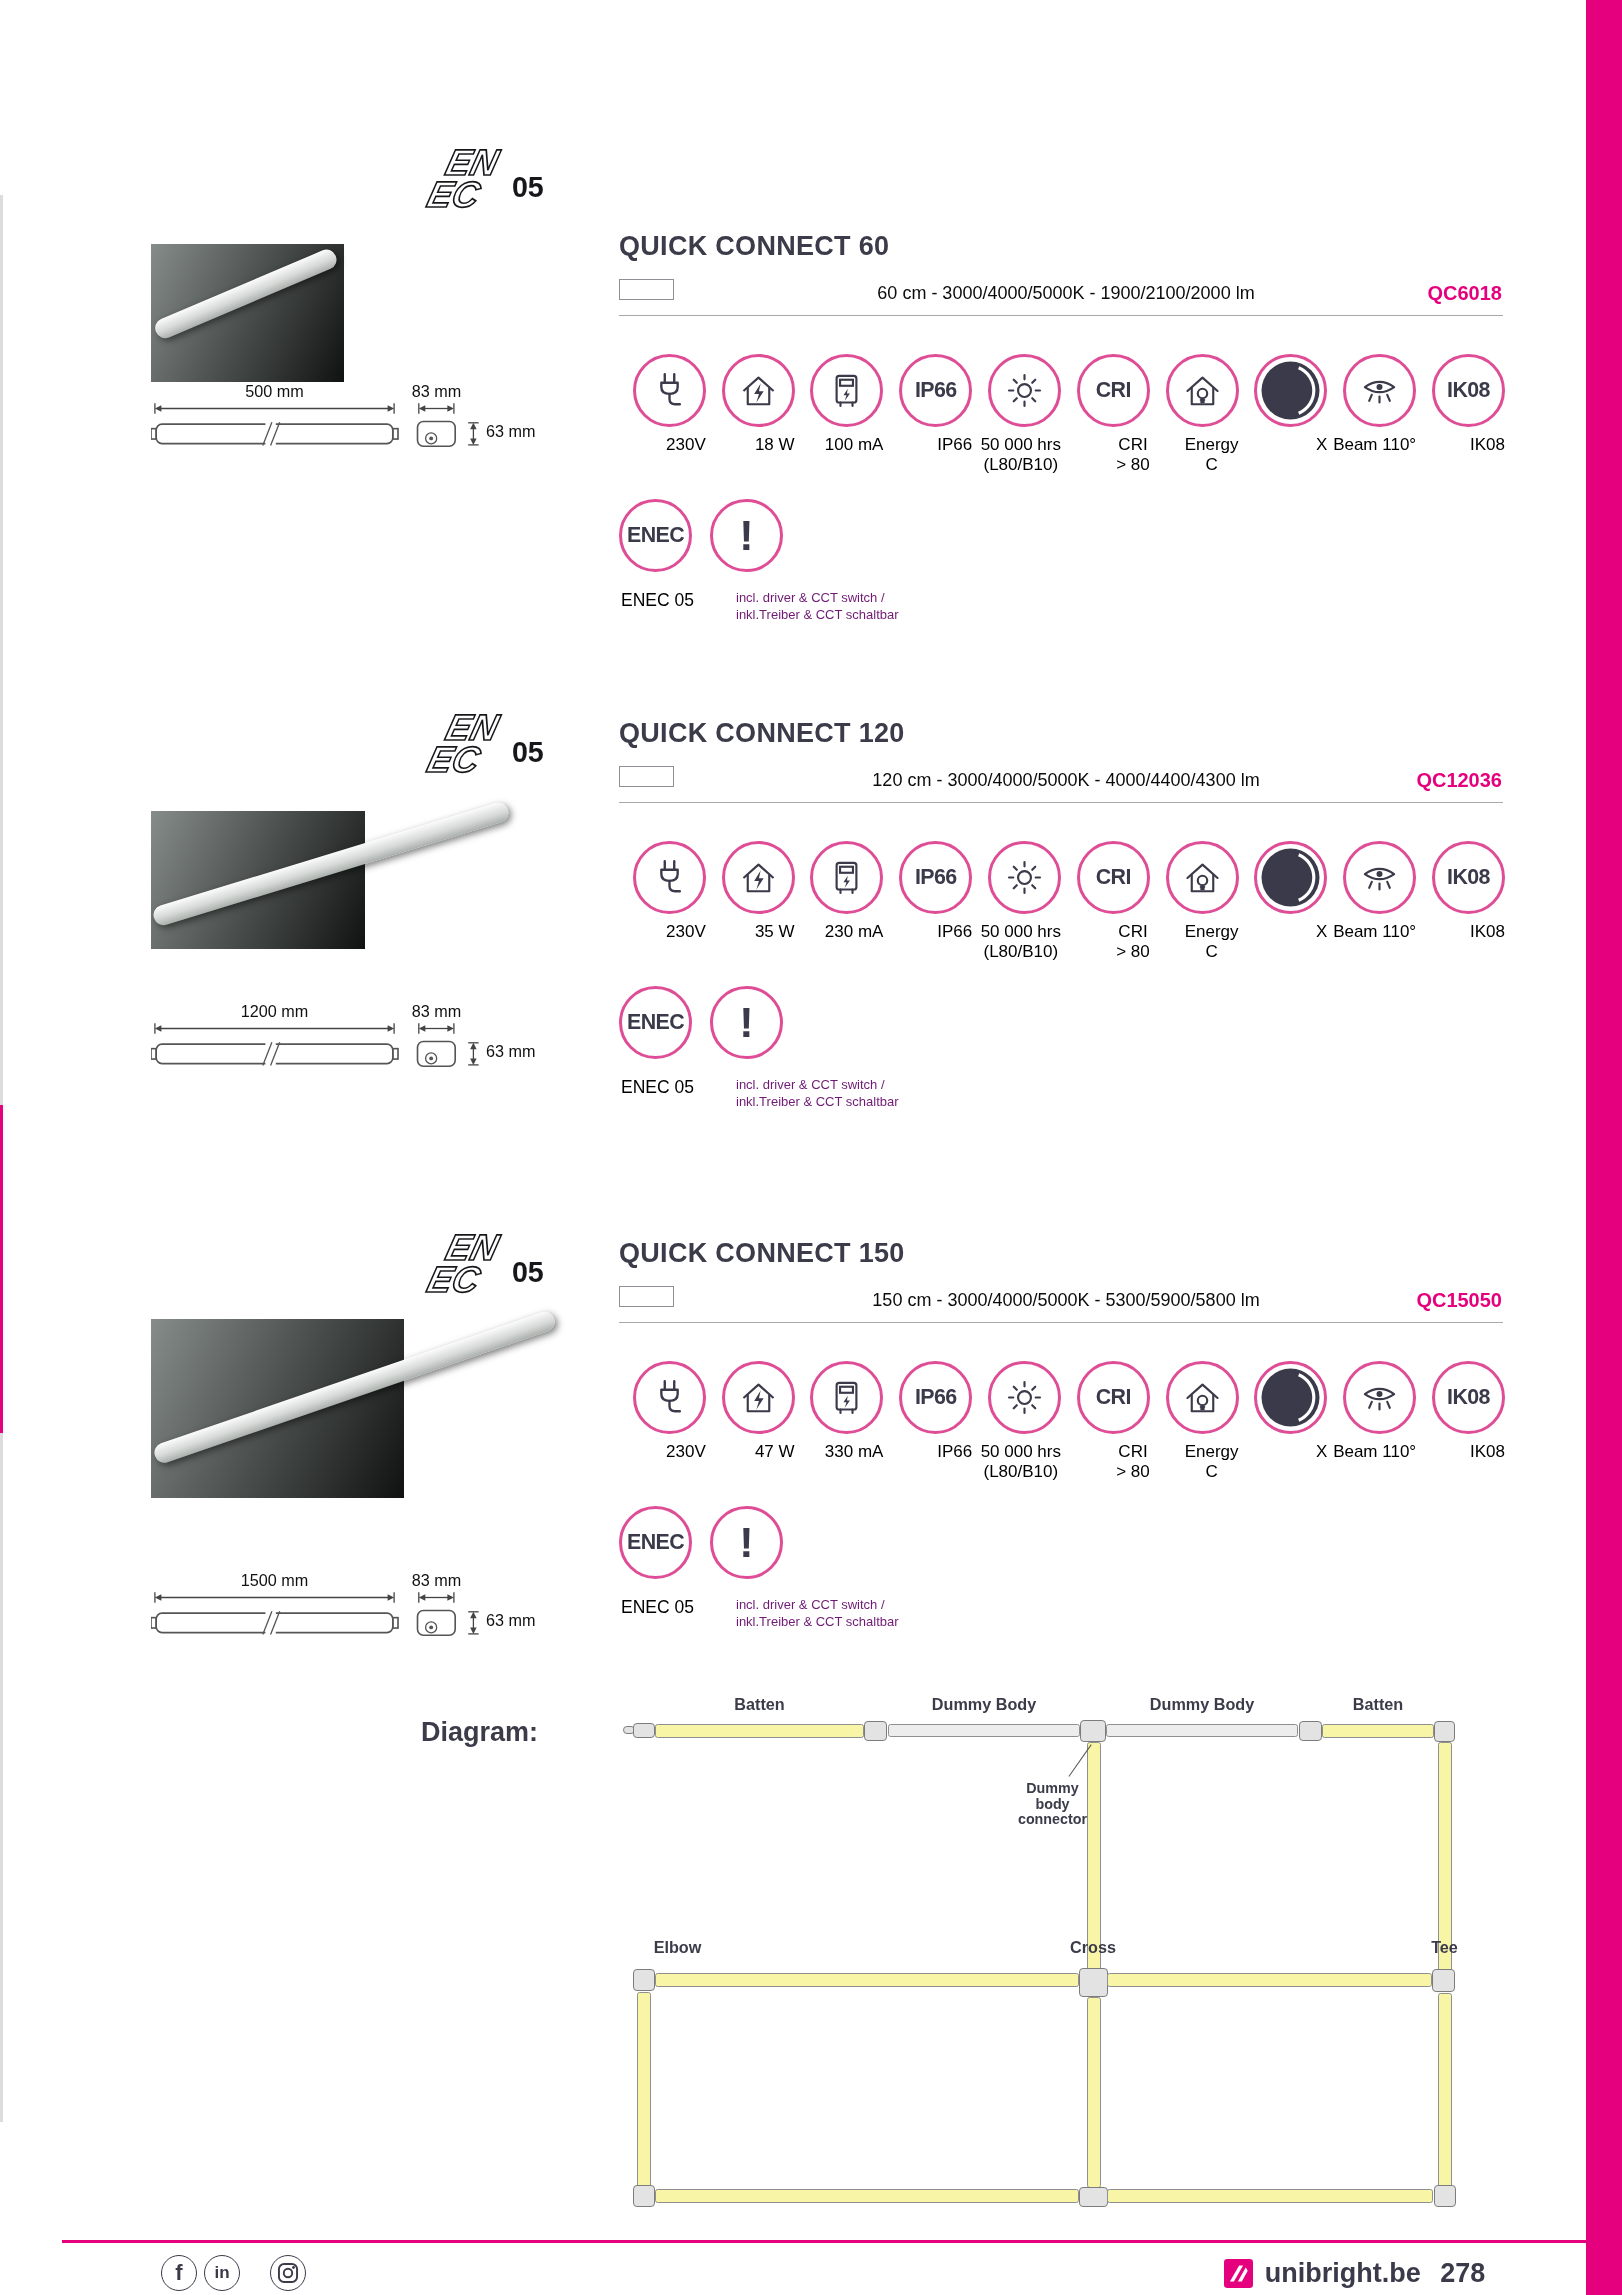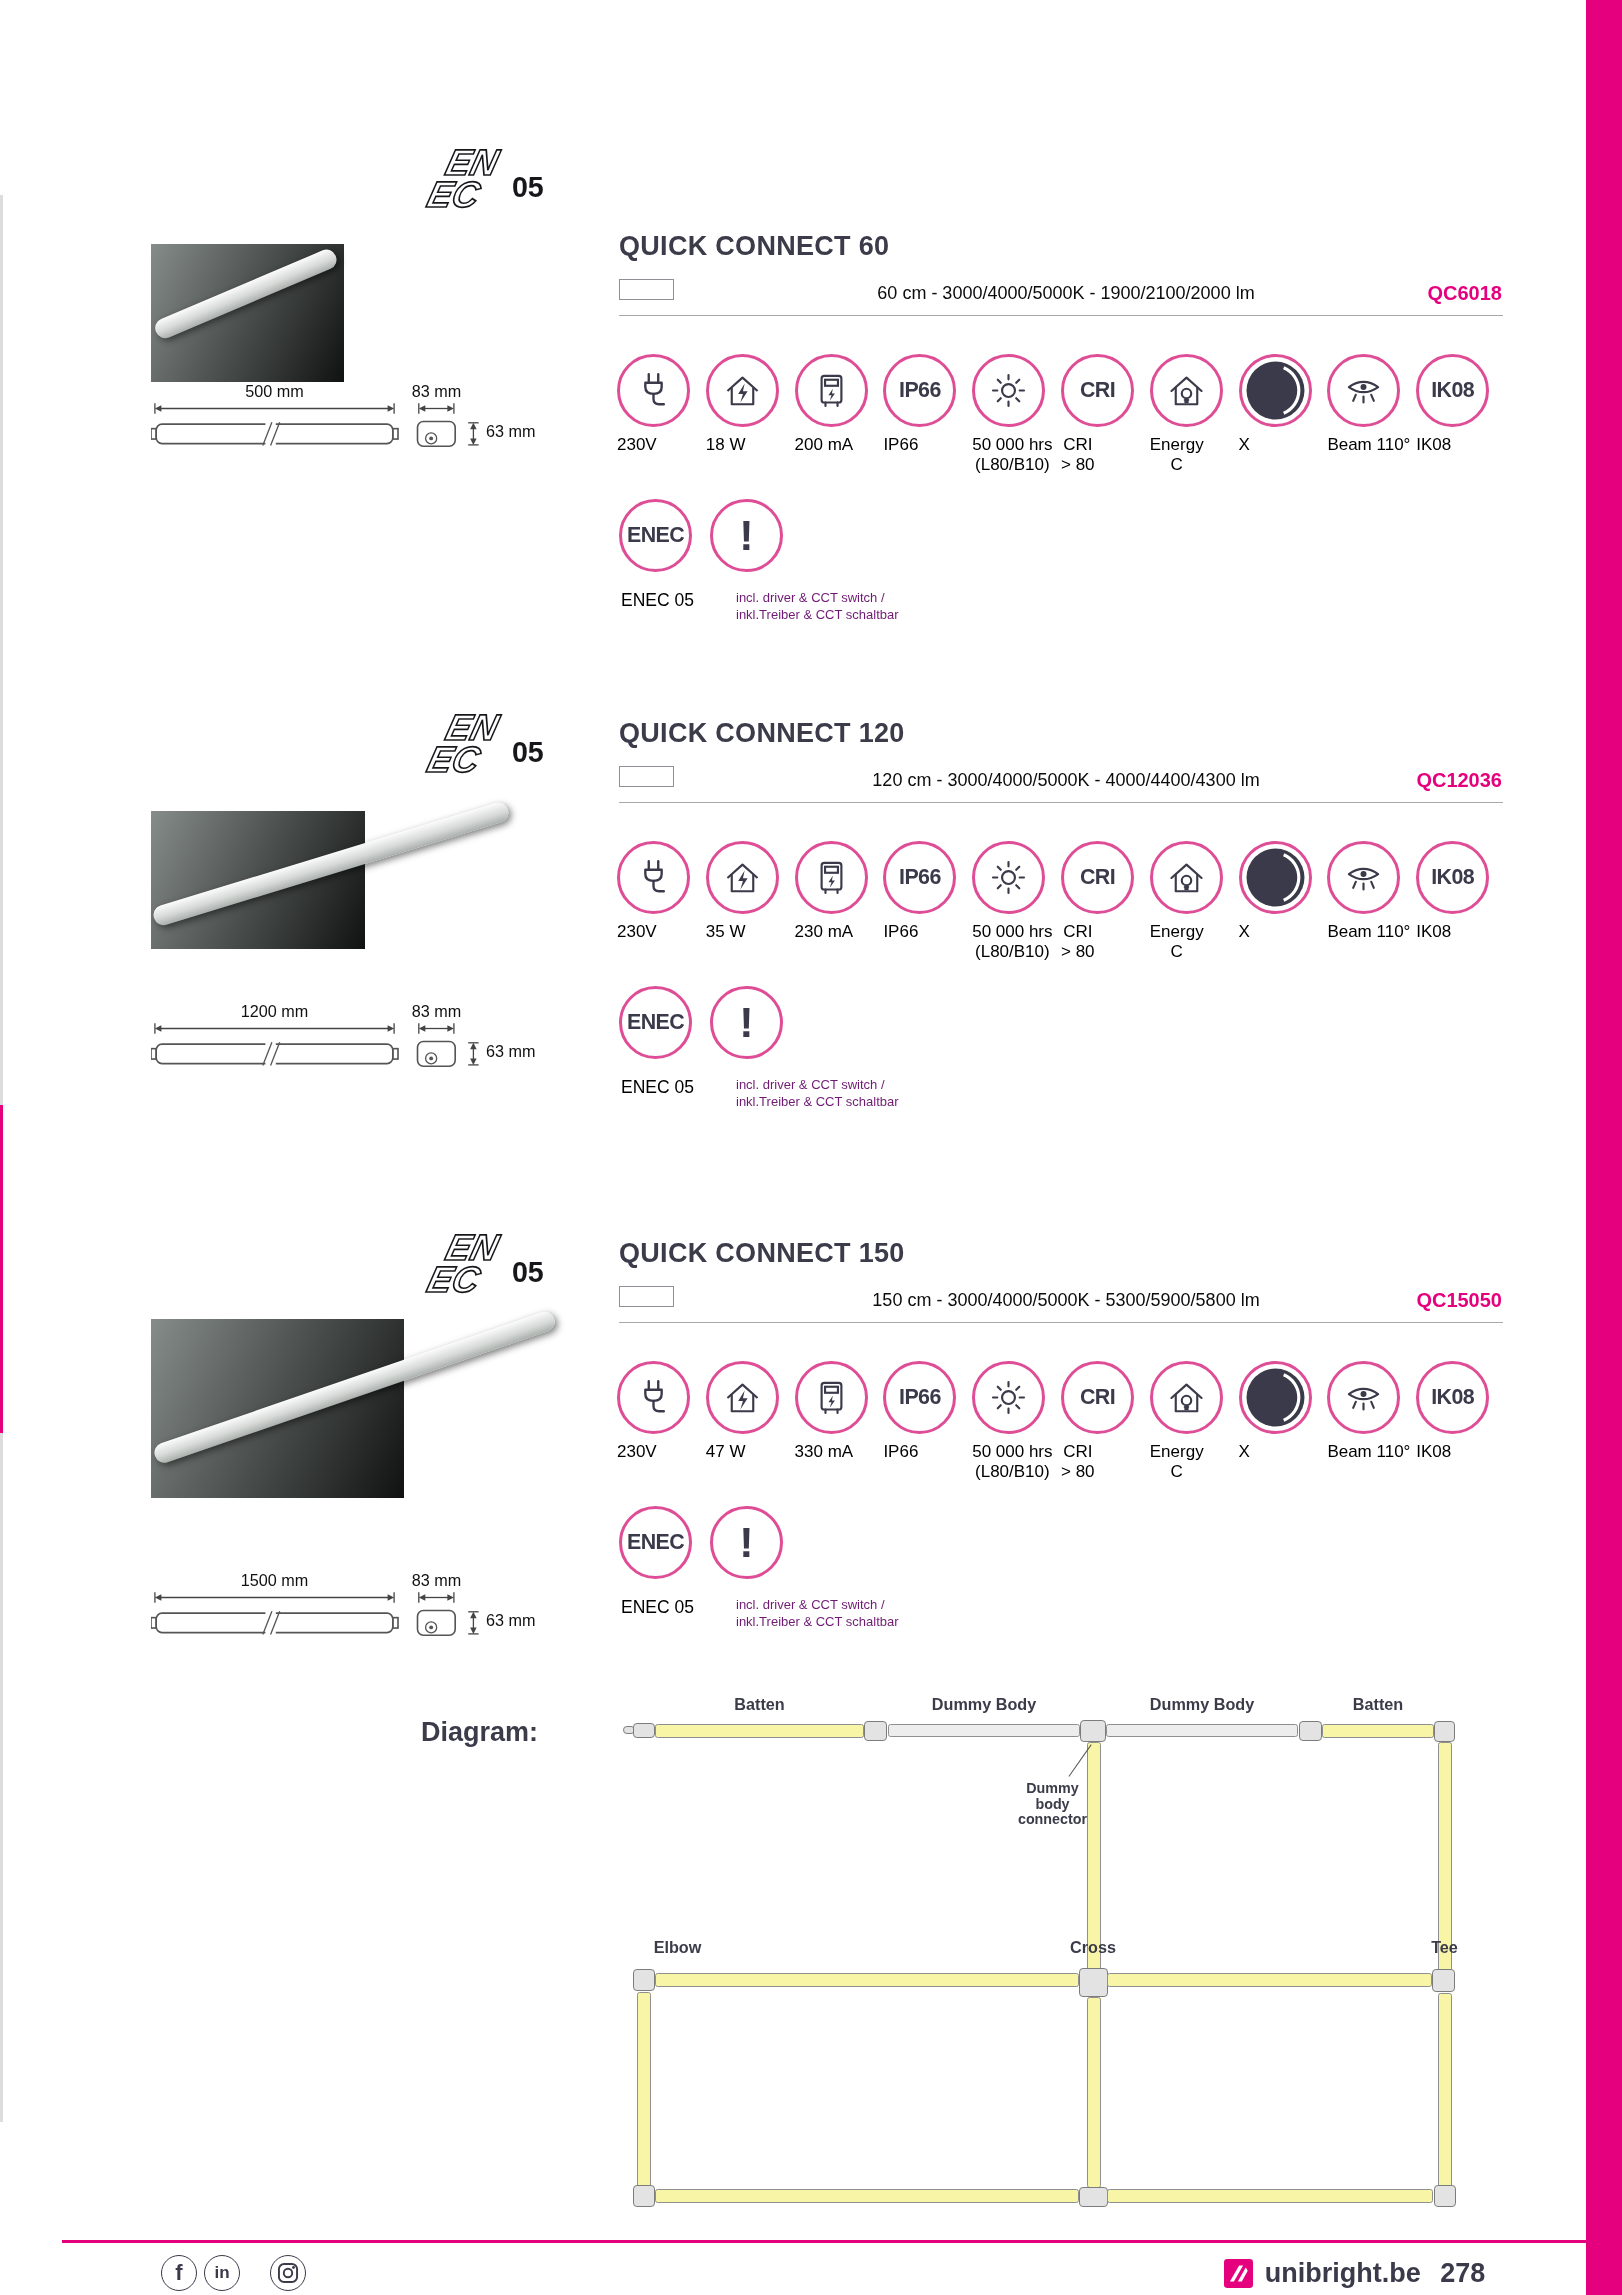--- a/index.html
+++ b/index.html
@@ -29,21 +29,21 @@
   .batten-img{position:absolute;height:19.5px;border-radius:9.7px;background:linear-gradient(180deg,#fbfbfb 0%,#d7dad8 55%,#aab0ad 100%);box-shadow:1.9px 3.2px 7.8px rgba(0,0,0,.5);transform-origin:left center;}
   .sec0 .batten-img{left:5.2px;top:78px;width:195px;transform:rotate(-23deg);}
   .sec1 .batten-img{left:2.6px;top:97px;width:370px;transform:rotate(-17deg);}
   .sec2 .batten-img{left:3.9px;top:127px;width:422px;transform:rotate(-19deg);}
   .p-title{position:absolute;left:619px;top:114px;font-size:27px;font-weight:bold;color:#3b3b4a;letter-spacing:0.3px;}
   .swatch{position:absolute;left:619px;top:162px;width:55px;height:21px;background:#fff;border:1.3px solid #8d9196;}
   .desc{position:absolute;left:715px;top:166px;width:702px;text-align:center;font-size:18px;color:#0c0c0e;}
   .code{position:absolute;left:1293px;top:165px;width:209px;text-align:right;font-size:20px;font-weight:bold;color:var(--accent);}
   .rule{position:absolute;left:619px;top:198px;width:884px;height:1.3px;background:#a8a8a8;}
   .specs{position:absolute;left:617px;top:237px;width:888px;display:flex;}
-  .spec{flex:1;display:flex;flex-direction:column;align-items:flex-start;}
+  .spec{flex:1;display:flex;flex-direction:column;align-items:flex-end;}
   .spec-ring,.cert-circle{width:73px;height:73px;border:3.9px solid var(--ring);border-radius:50%;background:#fff;display:flex;align-items:center;justify-content:center;flex:0 0 auto;}
   .glyph{width:43px;height:43px;display:block;}
   .glyph-big{width:63px;height:63px;}
   .ring-text{font-size:21.4px;font-weight:bold;color:var(--ink);letter-spacing:-0.6px;}
   .ring-excl{font-size:43px;font-weight:bold;color:var(--ink);}
   .spec-label{margin-top:8.4px;font-size:17px;line-height:1.18;text-align:center;white-space:pre-line;color:#000;}
   .cert-circle{position:absolute;top:382px;}
   .cert-1{left:619px;}
   .cert-2{left:710px;}
   .cert-label{position:absolute;left:621px;top:473px;font-size:17.5px;color:#000;}
@@ -139,21 +139,21 @@
       <div class="spec-ring">
         <svg class="glyph" viewBox="0 0 100 100">
           <g fill="none" stroke="#3a3a4a" stroke-width="5">
             <rect x="27" y="16" width="46" height="62" rx="6"></rect>
             <rect x="35" y="25" width="30" height="14"></rect>
             <path d="M36 78 v8 M64 78 v8" stroke-linecap="round"></path>
           </g>
           <path d="M53 46 L43 61 H50 L46 74 L58 57 H51 Z" fill="#3a3a4a"></path>
         </svg>
       </div>
-      <div class="spec-label">200 mA</div>
+      <div class="spec-label">100 mA</div>
     </div>
 
     <div class="spec">
       <div class="spec-ring">
         <span class="ring-text">IP66</span>
       </div>
       <div class="spec-label">IP66</div>
     </div>
 
     <div class="spec">

